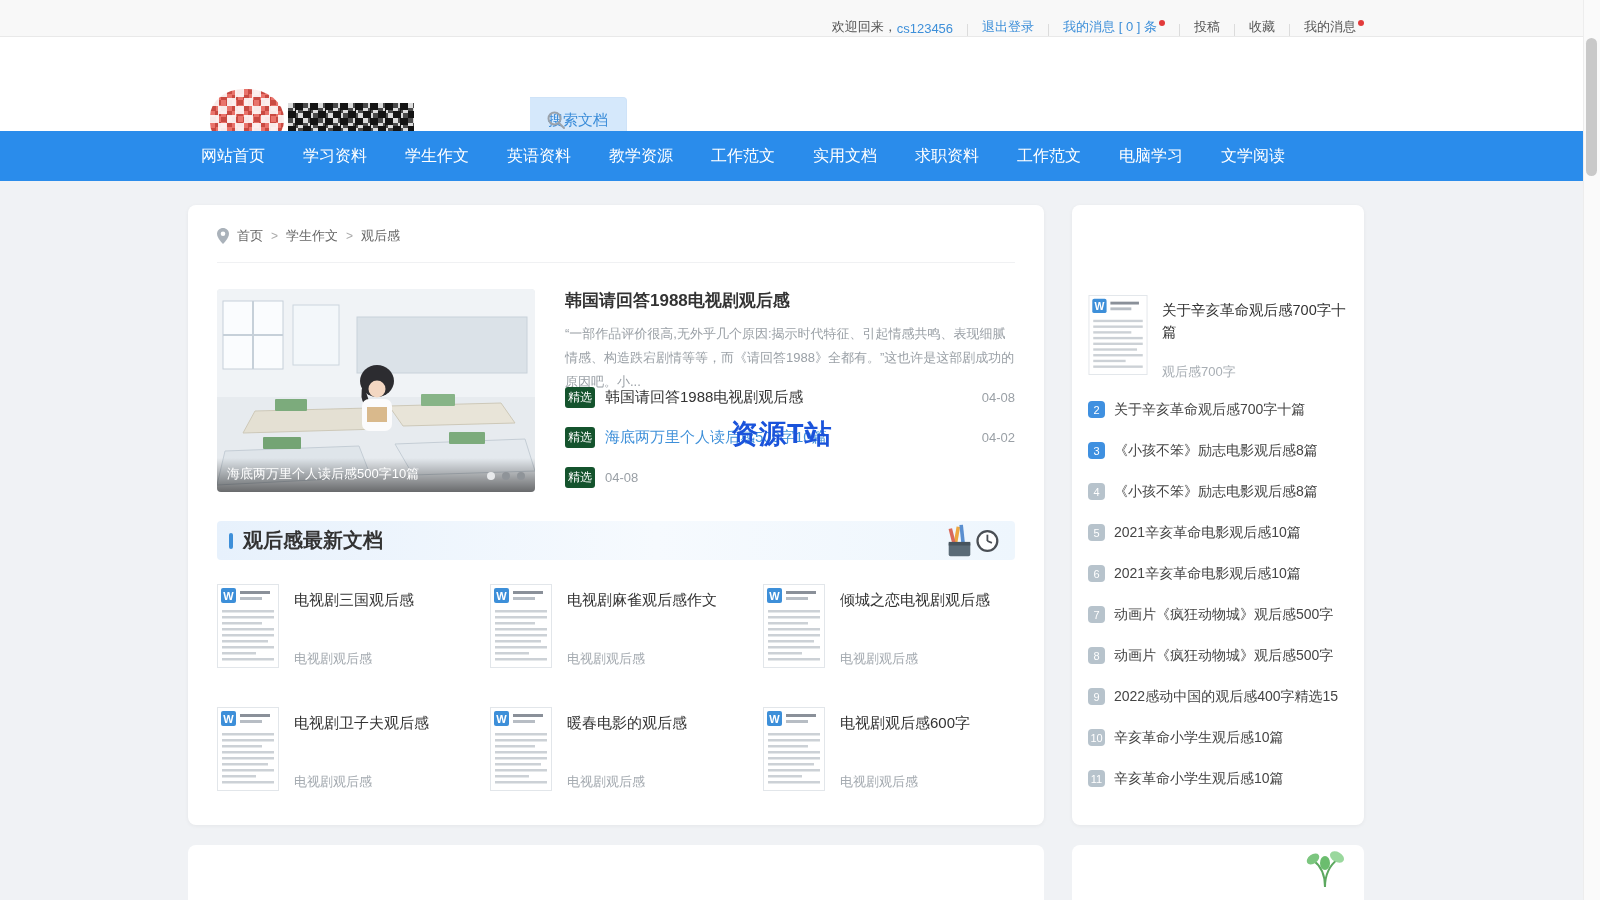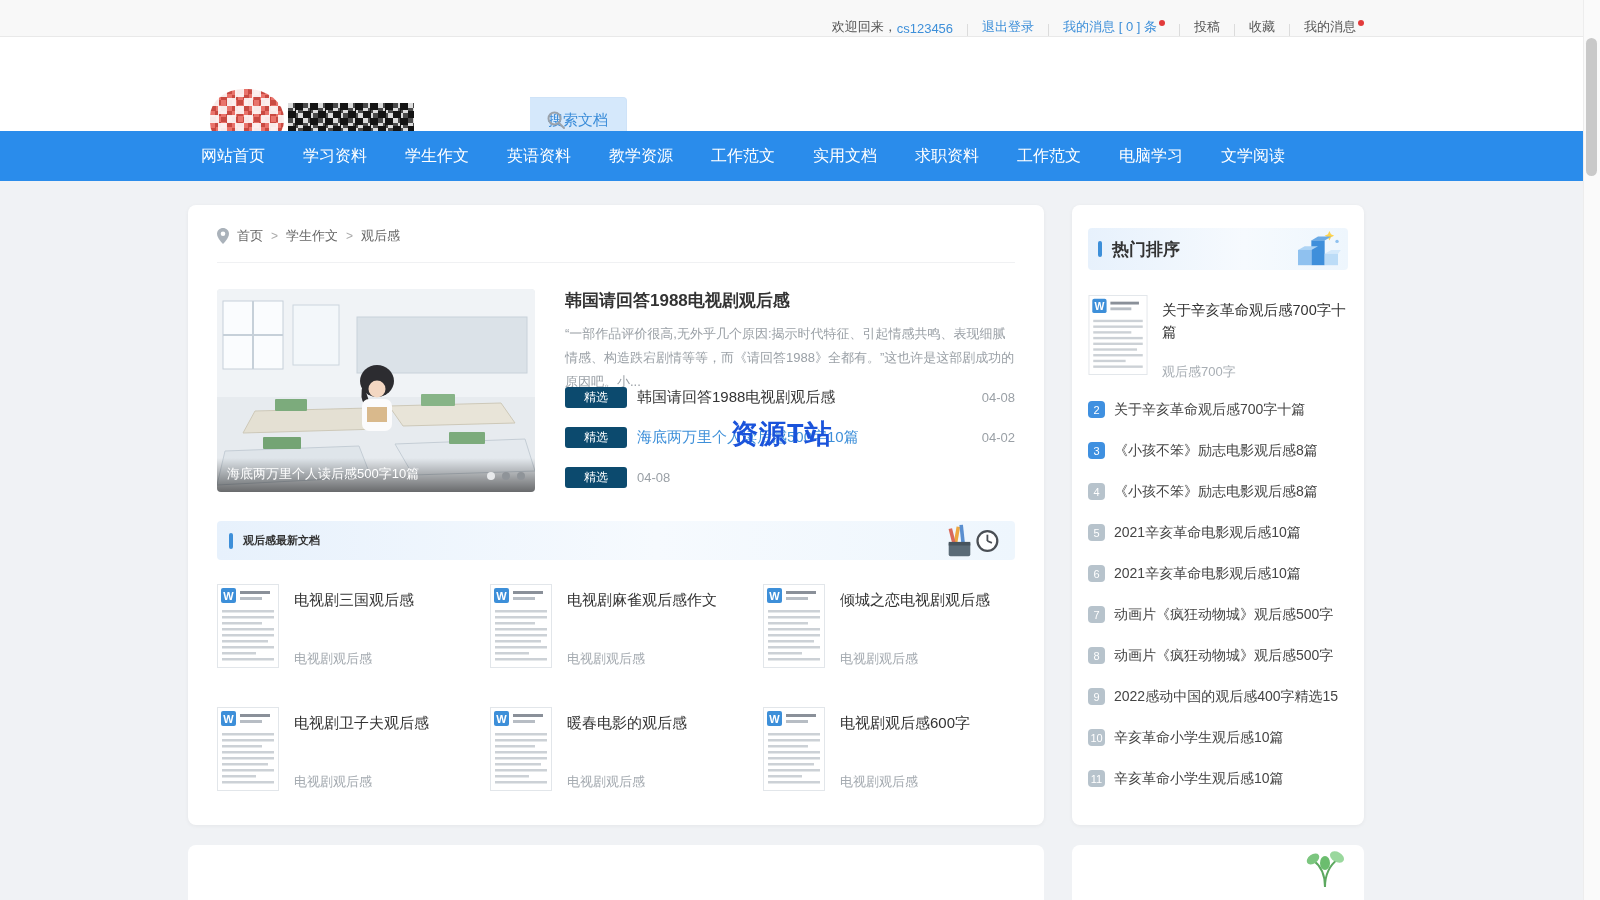--- a/index.html
+++ b/index.html
@@ -65,31 +65,31 @@
   .carousel-caption{position:absolute;left:10px;bottom:9px;color:#fff;font-size:13px;white-space:nowrap;}
   .carousel-dots{position:absolute;right:10px;bottom:12px;display:flex;gap:7px;}
   .dot{width:8px;height:8px;border-radius:50%;background:#8f9499;cursor:pointer;}
   .dot.active{background:#e8eaec;}
 
   .feat{position:absolute;left:377px;top:84px;width:450px;}
   .feat-title{font-size:17px;font-weight:bold;color:#333;cursor:pointer;}
   .feat-excerpt{margin-top:10px;font-size:13px;color:#9aa0a6;line-height:24px;}
   .feat-list{position:absolute;left:377px;top:172px;width:450px;}
   .feat-row{height:40px;display:flex;align-items:center;}
-  .feat-badge{background:#0c4a6e;color:#fff;font-size:12px;padding:2px 19px;border-radius:3px;flex:none;}
+  .feat-badge{background:#14532d;color:#fff;font-size:12px;padding:2px 3px;border-radius:3px;flex:none;}
   .feat-link{margin-left:10px;font-size:15px;color:#333;cursor:pointer;white-space:nowrap;
     overflow:hidden;text-overflow:ellipsis;flex:1;}
   .feat-link.hot{color:#3d8fd9;}
   .feat-date{margin-left:10px;color:#9aa0a6;font-size:13px;flex:none;}
 
   .sec-head{position:absolute;left:29px;top:316px;width:798px;height:39px;border-radius:4px;
     background:linear-gradient(90deg,#e7f1fc 0%,#f6fafe 55%,#eef6fd 100%);
     display:flex;align-items:center;box-sizing:border-box;padding-left:12px;}
   .sec-bar{width:4px;height:16px;border-radius:2px;background:#3d8fd9;}
-  .sec-title{margin-left:10px;font-size:11px;font-weight:bold;color:#333;}
+  .sec-title{margin-left:10px;font-size:20px;font-weight:bold;color:#333;}
   .sec-img{position:absolute;right:10px;top:2px;width:64px;height:36px;}
 
   .doc-card{position:absolute;width:253px;height:106px;cursor:pointer;}
   .doc-thumb{position:absolute;left:0;top:0;width:62px;height:84px;}
   .doc-title{position:absolute;left:77px;top:6px;right:12px;font-size:15px;color:#333;line-height:20px;}
   .doc-cat{position:absolute;left:77px;top:66px;font-size:13px;color:#a3a9af;}
 
   
   .side-card{position:absolute;left:1072px;top:205px;width:292px;height:620px;background:#fff;
     border-radius:8px;box-shadow:0 1px 4px rgba(0,0,0,.05);}
@@ -349,27 +349,20 @@
     <div class="doc-card" style="left:575px;top:502px">
       <svg class="doc-thumb">
           <use href="#icon-doc"></use>
         </svg>
       <div class="doc-title">电视剧观后感600字</div>
       <div class="doc-cat">电视剧观后感</div>
     </div>
   </div>
 
   <div class="side-card">
-    <div class="side-head">
-      <span class="sec-bar"></span>
-      <span class="side-title">热门排序</span>
-      <svg class="podium">
-          <use href="#icon-podium"></use>
-        </svg>
-    </div>
 
     <div class="hot-top">
       <svg class="hot-top-thumb">
           <use href="#icon-doc"></use>
         </svg>
       <div class="hot-top-title">关于辛亥革命观后感700字十篇</div>
       <div class="hot-top-cat">观后感700字</div>
     </div>
 
     <div class="hot-list">

